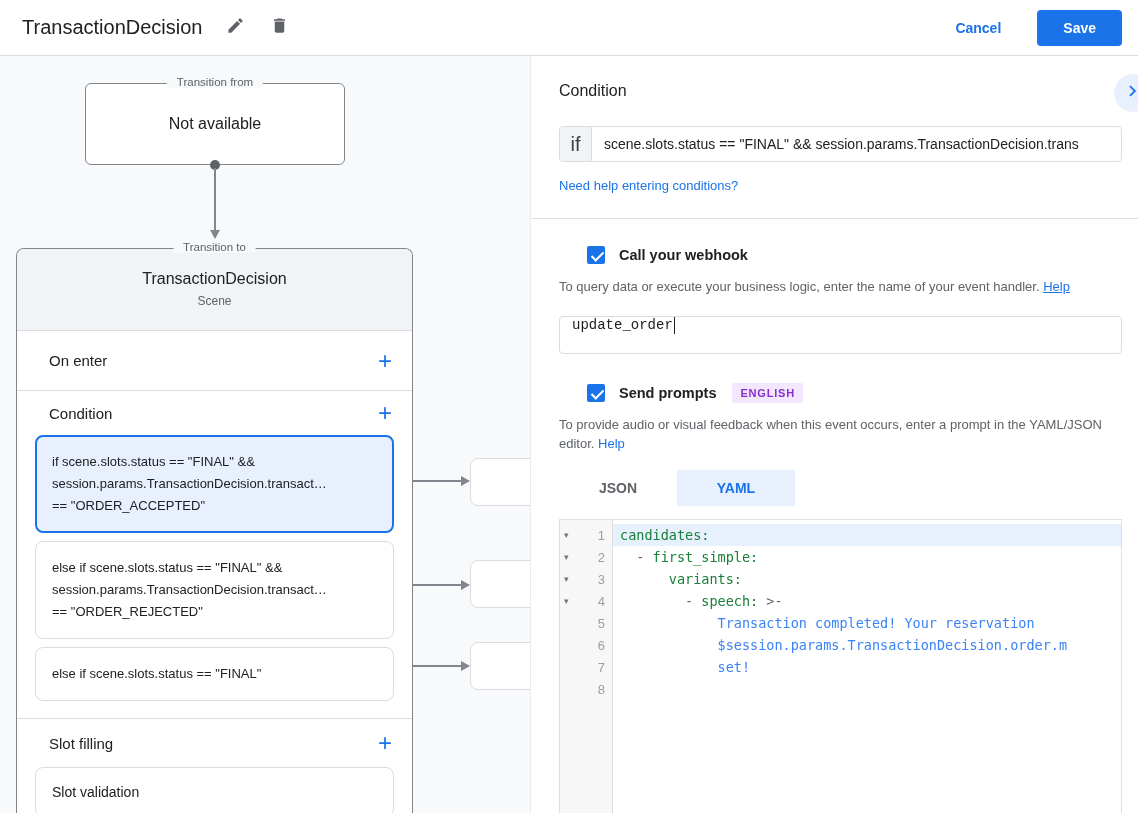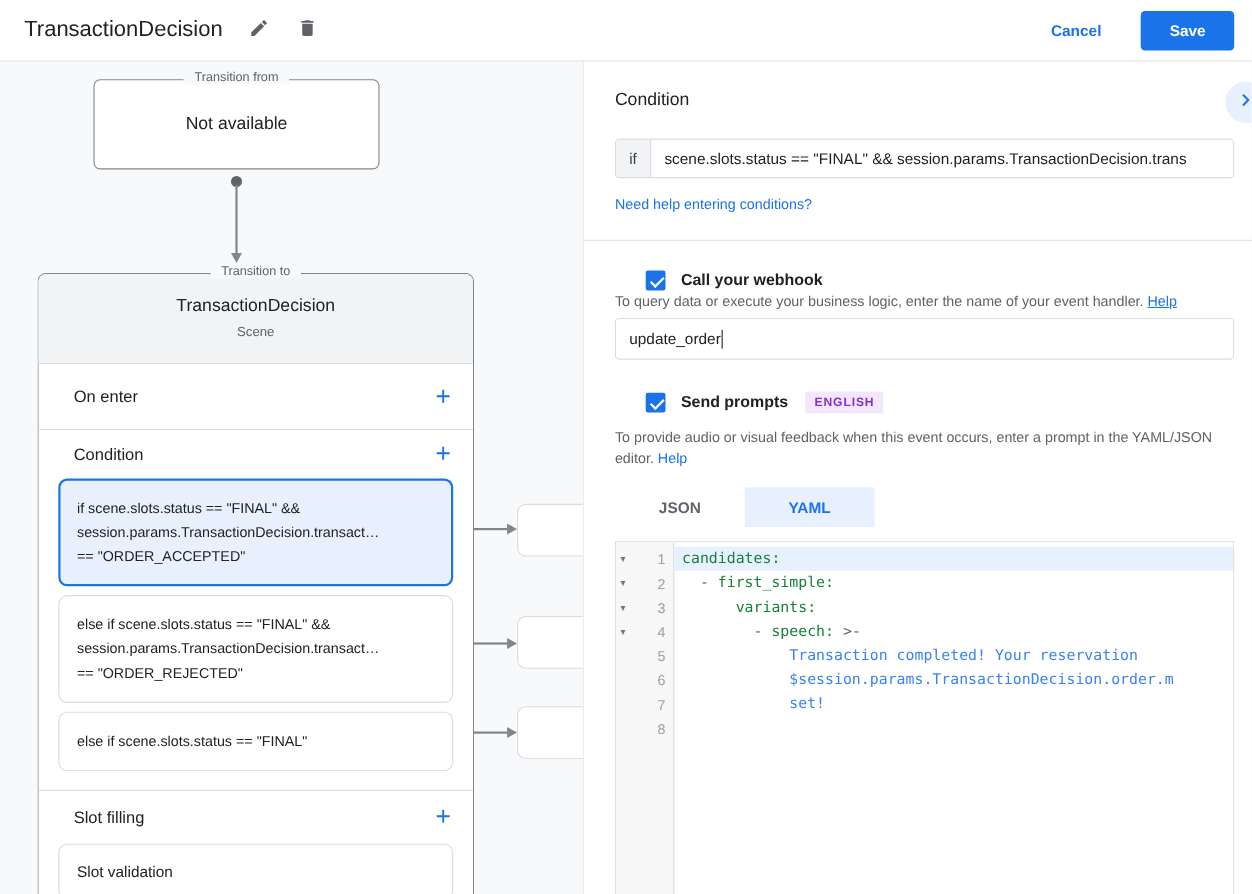--- a/index.html
+++ b/index.html
@@ -16,35 +16,35 @@
   .topbar .title { font-size:20px; color:#202124; }
   .topbar .icon-btn { margin-left:22px; width:22px; height:22px; display:flex; align-items:center; justify-content:center; cursor:pointer; }
   .topbar .icon-btn svg { fill:#5f6368; }
   .topbar .spacer { flex:1; }
   .btn-text { color:#1a73e8; font-size:14px; font-weight:bold; padding:8px 10px; cursor:pointer; }
   .btn-filled { background:#1a73e8; color:#fff; font-size:14px; font-weight:bold; border:none;
     border-radius:4px; padding:10px 26px; margin-left:26px; cursor:pointer; font-family:inherit; }
   
   .canvas { position:absolute; left:0; top:56px; width:530px; height:757px; background:#f8f9fa; overflow:hidden; }
   .tf-box {
-    position:absolute; left:85px; top:16px; width:260px; height:82px; background:#fff;
+    position:absolute; left:85px; top:27px; width:260px; height:82px; background:#fff;
     border:1px solid #80868b; border-radius:6px;
   }
   .legend {
     position:absolute; top:-8px; left:50%; transform:translateX(-50%); background:#f8f9fa;
     padding:0 10px; font-size:11.5px; color:#5f6368; white-space:nowrap;
   }
   .tf-content { width:100%; height:100%; display:flex; align-items:center; justify-content:center; font-size:16px; }
   .dot { position:absolute; width:10px; height:10px; border-radius:50%; background:#5f6368; }
   .vline { position:absolute; width:2px; background:#80868b; }
   .arrow-down { position:absolute; width:0; height:0; border-left:5px solid transparent; border-right:5px solid transparent; border-top:9px solid #80868b; }
   .hline { position:absolute; height:2px; background:#80868b; }
   .arrow-right { position:absolute; width:0; height:0; border-top:5px solid transparent; border-bottom:5px solid transparent; border-left:9px solid #80868b; }
   .scene {
-    position:absolute; left:34px; top:192px; width:397px; height:calc(100% - 192px);
+    position:absolute; left:16px; top:192px; width:397px; height:calc(100% - 192px);
     background:#fff; border:1px solid #80868b; border-bottom:none; border-radius:8px 8px 0 0;
   }
   .scene-header {
     height:82px; background:#f1f3f4; border-bottom:1px solid #dadce0; border-radius:7px 7px 0 0;
     text-align:center; padding-top:21px;
   }
   .scene-header .scene-title { font-size:16px; color:#202124; }
   .scene-header .scene-sub { font-size:12px; color:#5f6368; margin-top:6px; }
   .section-row {
     display:flex; align-items:center; justify-content:space-between; padding:0 18px 0 32px;
@@ -71,44 +71,44 @@
     border-left:1px solid #ececec; padding:0 16px 0 28px; display:flex; flex-direction:column;
   }
   .panel-heading { font-size:16px; color:#202124; margin-top:26px; }
   .chev-btn {
     position:absolute; right:-14px; top:18px; width:38px; height:38px; border-radius:50%;
     background:#e8f0fe; display:flex; align-items:center; justify-content:center; cursor:pointer;
   }
   .cond-input-row { display:flex; margin-top:26px; height:36px; border:1px solid #dadce0; border-radius:4px; overflow:hidden; }
   .cond-prefix {
     width:32px; background:#f1f3f4; border-right:1px solid #dadce0; display:flex;
-    align-items:center; justify-content:center; font-size:14px; color:#3c4043; flex:none;
+    align-items:center; justify-content:center; font-size:20px; color:#3c4043; flex:none;
   }
   .cond-value { flex:1; display:flex; align-items:center; padding:0 12px; font-size:14px; white-space:nowrap; overflow:hidden; }
   .link { color:#1a73e8; font-size:13px; margin-top:16px; cursor:pointer; width:fit-content; }
   .full-divider { border-bottom:1px solid #e0e0e0; margin:25px -16px 0 -28px; }
   .when-heading { font-size:16px; margin-top:32px; }
   .check-row { display:flex; align-items:center; margin-top:27px;margin-left:28px; }
   .checkbox { position:relative; width:18px; height:18px; border:2px solid #5f6368; border-radius:2px; flex:none; cursor:pointer; }
   .checkbox.checked { background:#1a73e8; border-color:#1a73e8; }
   .checkbox.checked::after {
     content:""; position:absolute; left:5px; top:1px; width:5px; height:10px;
     border:solid #fff; border-width:0 2px 2px 0; transform:rotate(45deg);
   }
   .check-label { font-size:14.5px; font-weight:bold; margin-left:14px; }
   .badge {
     margin-left:16px; background:#f2e7fd; color:#8430ce; font-size:11px; font-weight:bold;
     letter-spacing:0.8px; padding:4px 8px; border-radius:2px;
   }
-  .helper { font-size:13px; color:#5f6368; line-height:19px; }
+  .helper { font-size:13px; color:#5f6368; margin-top:13px; line-height:19px; }
   .helper .hlink { color:#1a73e8; cursor:pointer; }
   .helper .hlink.underline { text-decoration:underline; }
   .text-input {
-    margin-top:6px; height:38px; border:1px solid #dadce0; border-radius:4px;
-    display:flex; align-items:center; padding:0 12px; font-size:14px; cursor:text;
+    margin-top:20px; height:38px; border:1px solid #dadce0; border-radius:4px;
+    display:flex; padding:0 12px; font-size:14px; cursor:text;font-family:Liberation Mono, monospace;
   }
   .caret { display:inline-block; width:1px; height:17px; background:#202124; margin-left:1px; }
   .tabs { display:flex; margin-top:17px; }
   .tab { width:118px; height:36px; display:flex; align-items:center; justify-content:center;
     font-size:14px; font-weight:bold; color:#5f6368; cursor:pointer; }
   .tab.active { background:#e8f0fe; color:#1a73e8; }
   
   .editor {
     margin-top:13px; flex:1; min-height:0; border:1px solid #e0e0e0; border-bottom:none;
     position:relative; overflow:hidden; background:#fff;

